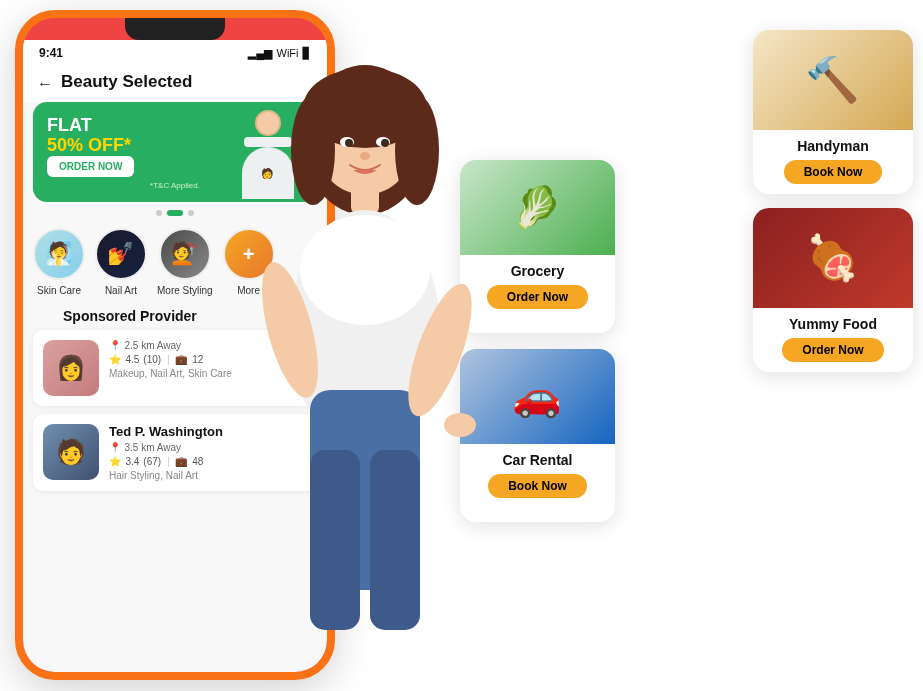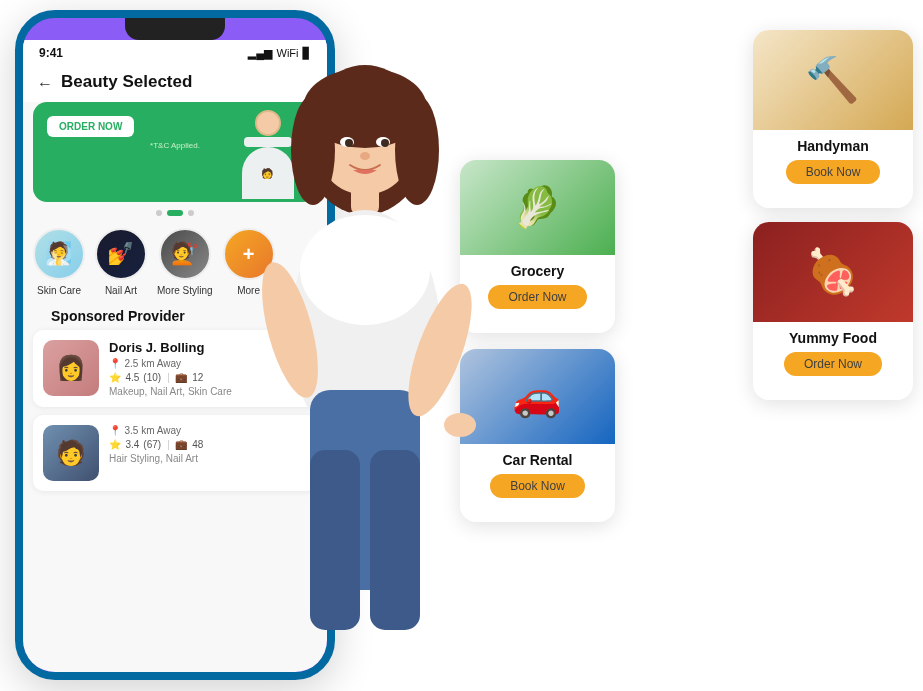--- a/index.html
+++ b/index.html
@@ -12,23 +12,23 @@
       overflow: hidden;
     }
 
     
     .phone-wrapper {
       position: absolute;
       left: 15px;
       top: 10px;
       width: 320px;
       height: 670px;
-      background: #8b5cf6;
+      background: #ef4444;
       border-radius: 40px;
-      border: 8px solid #0369a1;
+      border: 8px solid #f97316;
       box-shadow: 0 10px 40px rgba(0,0,0,0.18);
       overflow: hidden;
       z-index: 10;
     }
     .phone-notch {
       width: 100px;
       height: 22px;
       background: #222;
       border-radius: 0 0 14px 14px;
       margin: 0 auto;
@@ -154,21 +154,22 @@
     .cat-skin { background: linear-gradient(135deg, #b0e0e6, #87ceeb); display: flex; align-items: center; justify-content: center; font-size: 22px; }
     .cat-nail { background: linear-gradient(135deg, #1a1a2e, #16213e); display: flex; align-items: center; justify-content: center; font-size: 22px; }
     .cat-hair { background: linear-gradient(135deg, #4a4a4a, #888); display: flex; align-items: center; justify-content: center; font-size: 22px; }
     .cat-more { background: linear-gradient(135deg, #f5a623, #e8782c); display: flex; align-items: center; justify-content: center; font-size: 18px; color: #fff; }
 
     
     .section-title {
       font-size: 14px;
       font-weight: 700;
       color: #111;
-      padding: 4px 28px 6px;
+      padding: 4px 8px 6px;
+      margin-left: 32px;
     }
 
     
     .provider-card {
       background: #fff;
       margin: 0 10px 8px;
       border-radius: 10px;
       padding: 10px;
       display: flex;
       gap: 10px;
@@ -246,37 +247,37 @@
       z-index: 5;
     }
     .service-card {
       width: 160px;
       background: #fff;
       border-radius: 16px;
       box-shadow: 0 4px 20px rgba(0,0,0,0.12);
       overflow: hidden;
     }
     .service-card-body {
-      padding: 8px 10px 24px;
+      padding: 8px 10px 10px;
       text-align: center;
     }
     .service-card-title {
       font-size: 14px;
       font-weight: 700;
       color: #111;
       margin-bottom: 6px;
     }
     .service-btn {
       background: #f5a623;
-      color: #404040;
+      color: #000000;
       border: none;
       border-radius: 20px;
       padding: 5px 20px;
       font-size: 12px;
-      font-weight: 400;
+      font-weight: 700;
       cursor: pointer;
       display: inline-block;
     }
 
     
     .middle-cards-area {
       position: absolute;
       left: 460px;
       top: 160px;
       display: flex;
@@ -337,20 +338,22 @@
         <span>▊</span>
       </div>
     </div>
 
     <div class="app-header">
       <span class="back-arrow">←</span>
       <span class="app-title">Beauty Selected</span>
     </div>
 
     <div class="banner">
+      <div style="font-size:18px;font-weight:900;color:#fff;line-height:1.1;">FLAT</div>
+      <div style="font-size:18px;font-weight:900;color:#FFD700;line-height:1.1;">50% OFF*</div>
       <button class="banner-btn">ORDER NOW</button>
       <div style="font-size:8px;color:#c8f0c8;margin-top:4px;text-align:center;">*T&amp;C Applied.</div>
       
       <div style="position:absolute;right:14px;top:8px;width:70px;height:92px;">
         <div style="width:26px;height:26px;background:#f5cba7;border-radius:50%;margin:0 auto;border:2px solid #deb887;"></div>
         <div style="width:48px;height:10px;background:#ecf0f1;margin:1px auto 0;border-radius:4px;"></div>
         <div style="width:52px;height:52px;background:#ecf0f1;margin:0 auto;border-radius:26px 26px 0 0;display:flex;align-items:center;justify-content:center;font-size:10px;color:#aaa;">🧑</div>
       </div>
     </div>
 
@@ -379,21 +382,20 @@
       </div>
     </div>
 
     <div class="section-title">Sponsored Provider</div>
 
     <div class="provider-card">
       <div class="provider-avatar">
         <div class="av-doris">👩</div>
       </div>
       <div class="provider-info">
-        <div class="provider-name">Doris J. Bolling</div>
         <div class="provider-loc">
           <span>📍</span>
           <span>2.5 km Away</span>
         </div>
         <div class="provider-stats">
           <span class="star">⭐</span>
           <span>4.5</span>
           <span>(<span>10</span>)</span>
           <span class="divider">|</span>
           <span>💼</span>
@@ -401,20 +403,21 @@
         </div>
         <div class="provider-tags">Makeup, Nail Art, Skin Care</div>
       </div>
     </div>
 
     <div class="provider-card">
       <div class="provider-avatar">
         <div class="av-ted">🧑</div>
       </div>
       <div class="provider-info">
+        <div class="provider-name">Ted P. Washington</div>
         <div class="provider-loc">
           <span>📍</span>
           <span>3.5 km Away</span>
         </div>
         <div class="provider-stats">
           <span class="star">⭐</span>
           <span>3.4</span>
           <span>(<span>67</span>)</span>
           <span class="divider">|</span>
           <span>💼</span>

